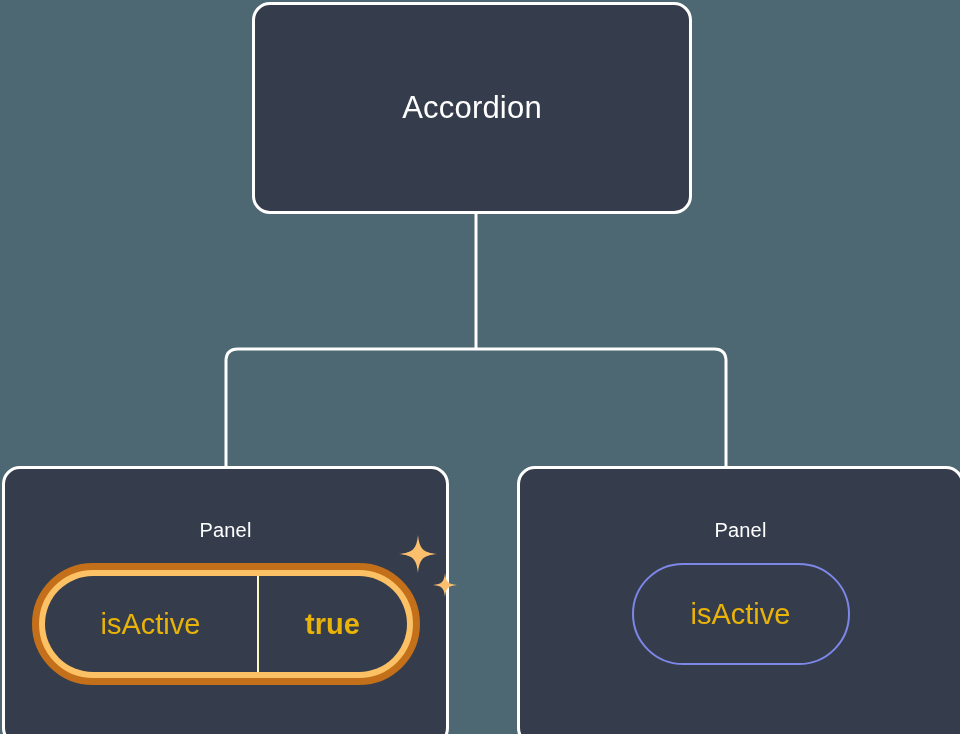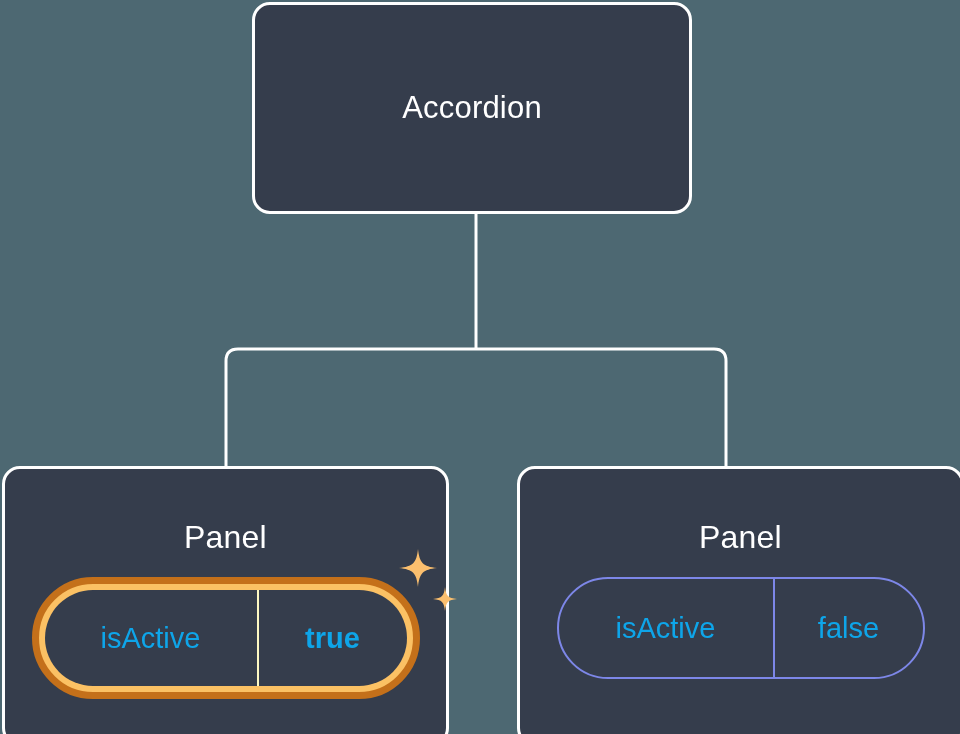--- a/index.html
+++ b/index.html
@@ -63,21 +63,21 @@
   .node-panel-left {
     left: 2px;
     top: 466px;
   }
   .node-panel-right {
     left: 517px;
     top: 466px;
   }
   .node-title-panel {
     color: #ffffff;
-    font-size: 32px;
+    font-size: 20px;
     font-weight: 400;
     margin-top: 50px;
     letter-spacing: 0.2px;
   }
 
   
   .pill-wrap {
     position: relative;
     margin-top: 21px;
     display: flex;
@@ -94,21 +94,21 @@
   .pill-plain {
     border: 2px solid #7d87e8;
     height: 102px;
   }
   .pill-key, .pill-val {
     display: flex;
     align-items: center;
     justify-content: center;
     font-size: 29px;
     font-weight: 400;
-    color: #0ea5e9;
+    color: #eab308;
     white-space: nowrap;
   }
   .pill-plain .pill-key { width: 214px; }
   .pill-plain .pill-val {
     width: 148px;
     border-left: 2px solid #7d87e8;
   }
 
   
   .pill-highlight {
@@ -177,18 +177,17 @@
       </svg>
     </div>
   </div>
 
   <div class="node node-panel node-panel-right">
     <span class="node-title-panel">Panel</span>
 
     <div class="pill-wrap">
       <div class="pill pill-plain">
         <span class="pill-key">isActive</span>
-        <span class="pill-val">false</span>
       </div>
     </div>
   </div>
 
 </div>
 
 </body></html>

